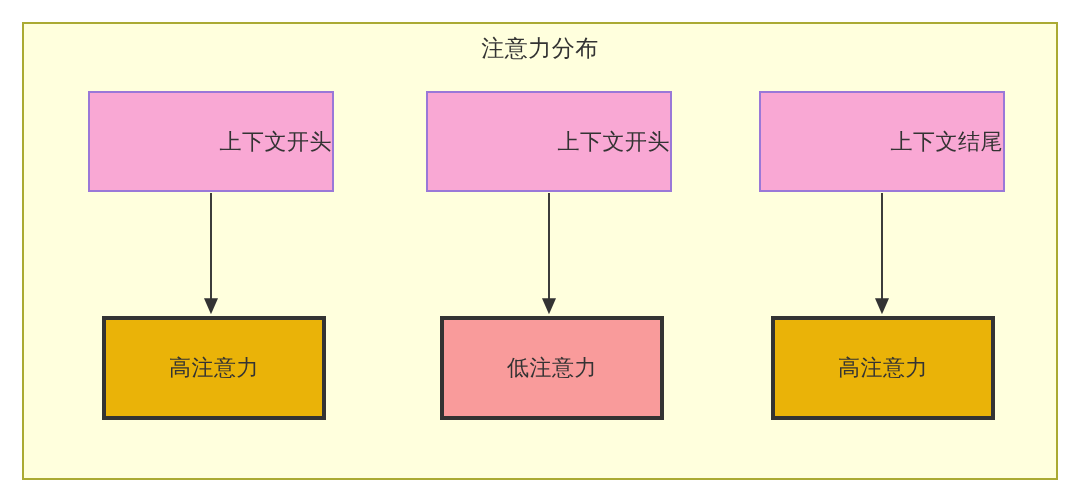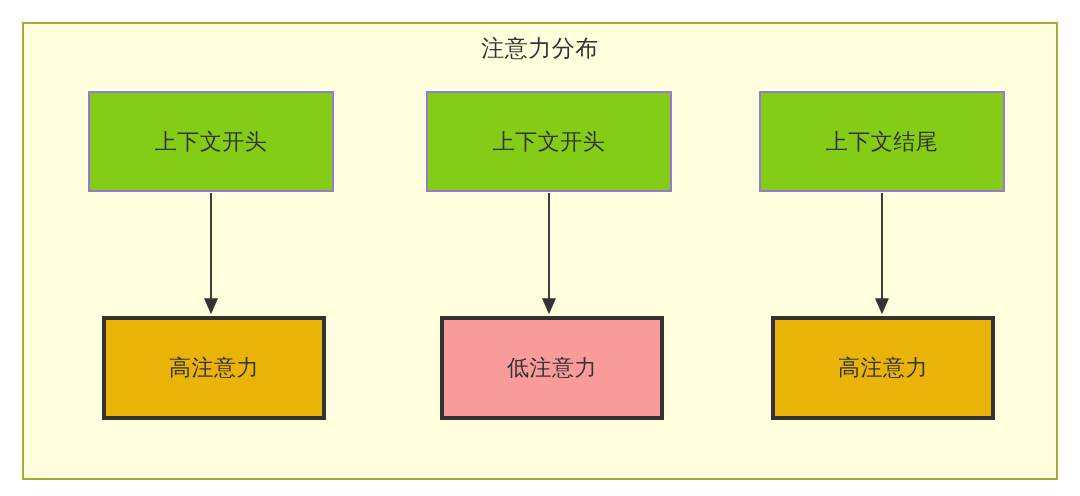--- a/index.html
+++ b/index.html
@@ -48,24 +48,25 @@
     box-sizing: border-box;
     display: flex;
     align-items: center;
     justify-content: center;
     font-size: 22px;
     color: #333333;
     line-height: 1;
     letter-spacing: 0.5px;
   }
   .node-context {
-    background: #84cc16;
+    background: #f9a8d4;
     border: 2px solid #9a78d8;
     width: 246px;
     height: 101px;
+    justify-content: flex-end;
   }
   .node-high {
     background: #eab308;
     border: 4px solid #333333;
     width: 224px;
     height: 104px;
   }
   .node-low {
     background: #f99b9b;
     border: 4px solid #333333;

